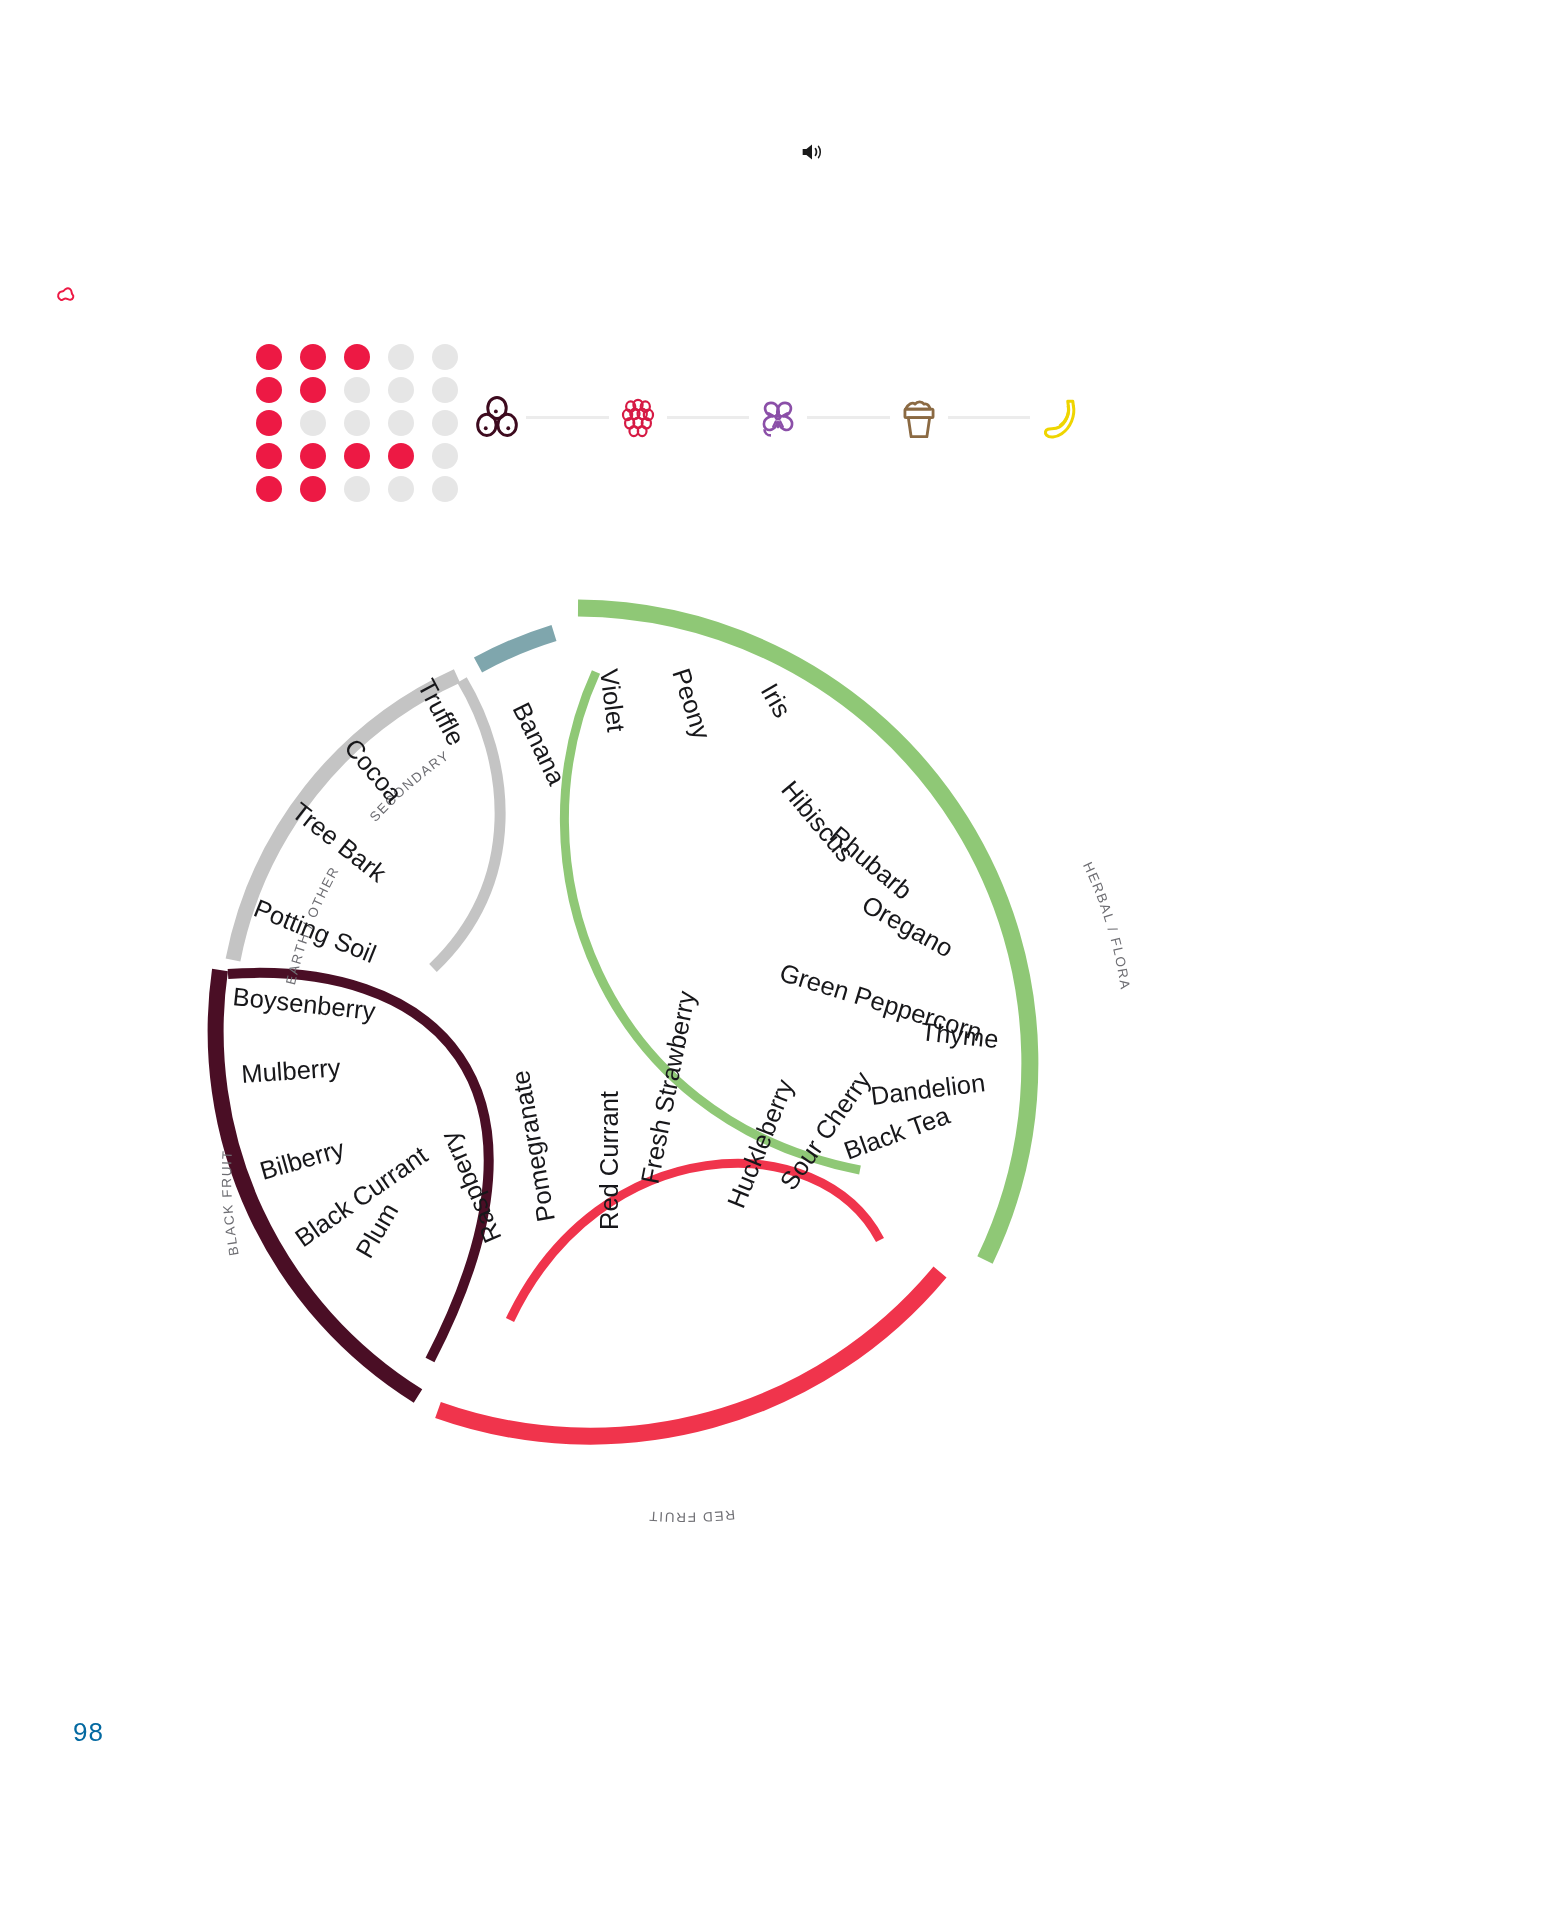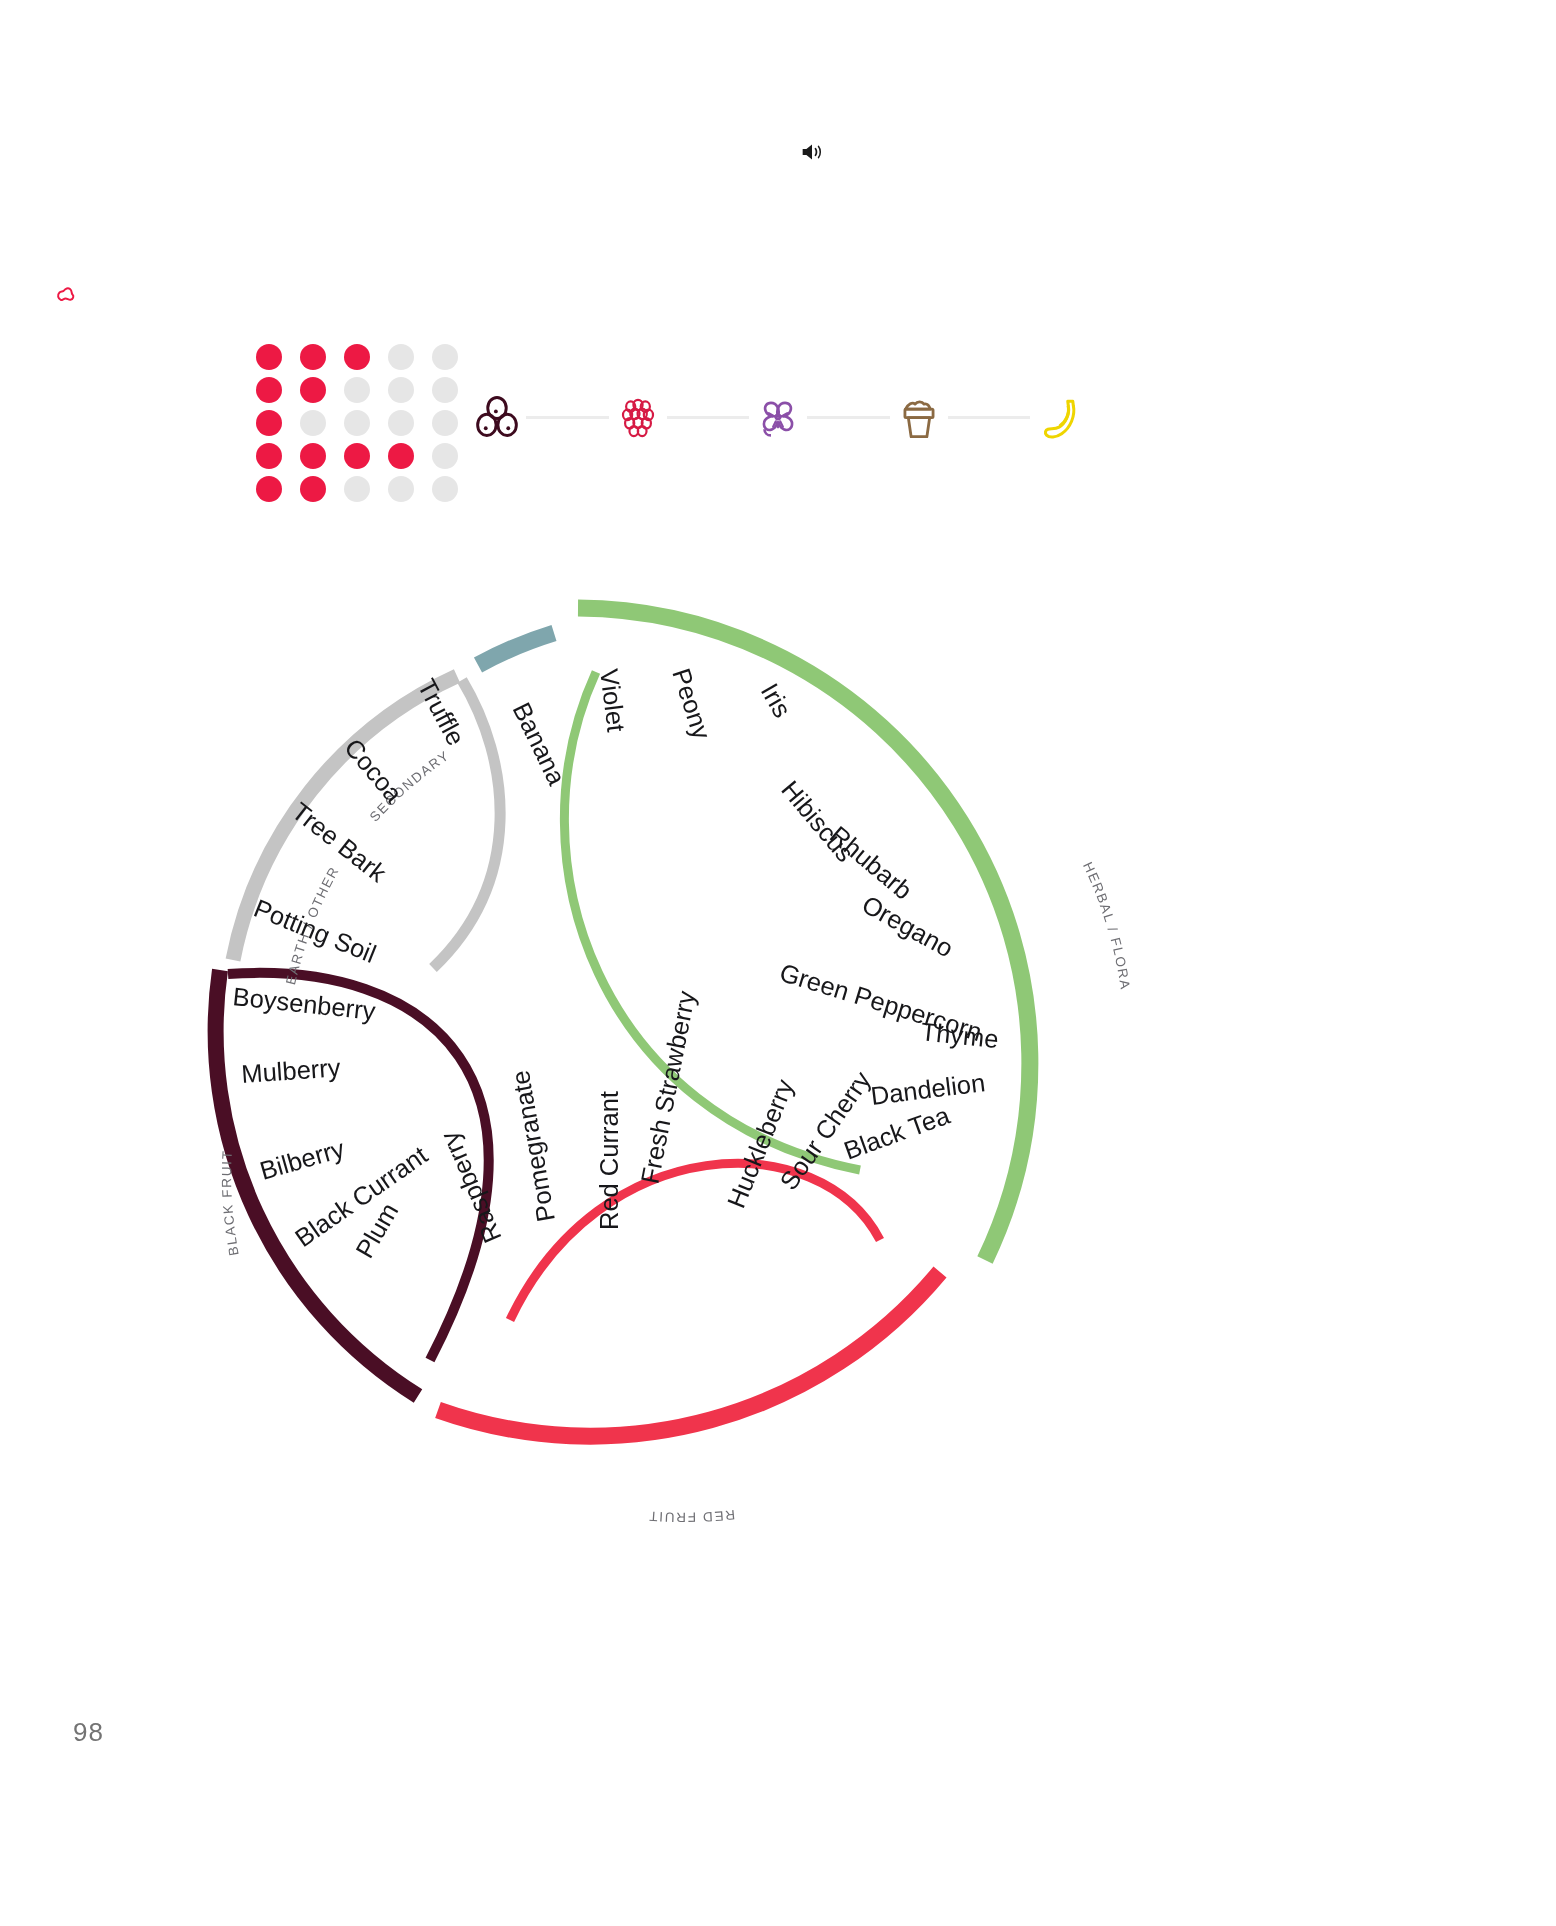--- a/index.html
+++ b/index.html
@@ -30,21 +30,21 @@
   
   #wheel{position:absolute;left:180px;top:560px;width:1000px;height:1000px;}
   #wheel svg{width:1000px;height:1000px;display:block;overflow:visible;}
   .arc{fill:none;stroke-linecap:butt;}
   .leaf-label{font-family:"Liberation Sans",sans-serif;font-size:25.5px;fill:#17171a;}
   .cat-label{font-family:"Liberation Sans",sans-serif;font-size:13.5px;
              fill:#6e6e73;letter-spacing:1.6px;}
 
   
   #page-number{position:absolute;left:73px;top:1717px;font-size:26px;
-               color:#737373;letter-spacing:1px;}
+               color:#0369a1;letter-spacing:1px;}
 </style>
 </head>
 <body>
 
 <div id="speaker-icon">
   <svg viewBox="0 0 24 24" width="28" height="28" aria-hidden="true">
     <path d="M4 9.5h3.2L12 5.5v13L7.2 14.5H4z" fill="#1a1a1a"></path>
     <path d="M15 9.2c1.1 1.4 1.1 4.2 0 5.6" stroke="#1a1a1a" stroke-width="1.5" fill="none" stroke-linecap="round"></path>
     <path d="M17.6 7.2c2 2.4 2 7.2 0 9.6" stroke="#1a1a1a" stroke-width="1.3" fill="none" stroke-linecap="round"></path>
   </svg>

